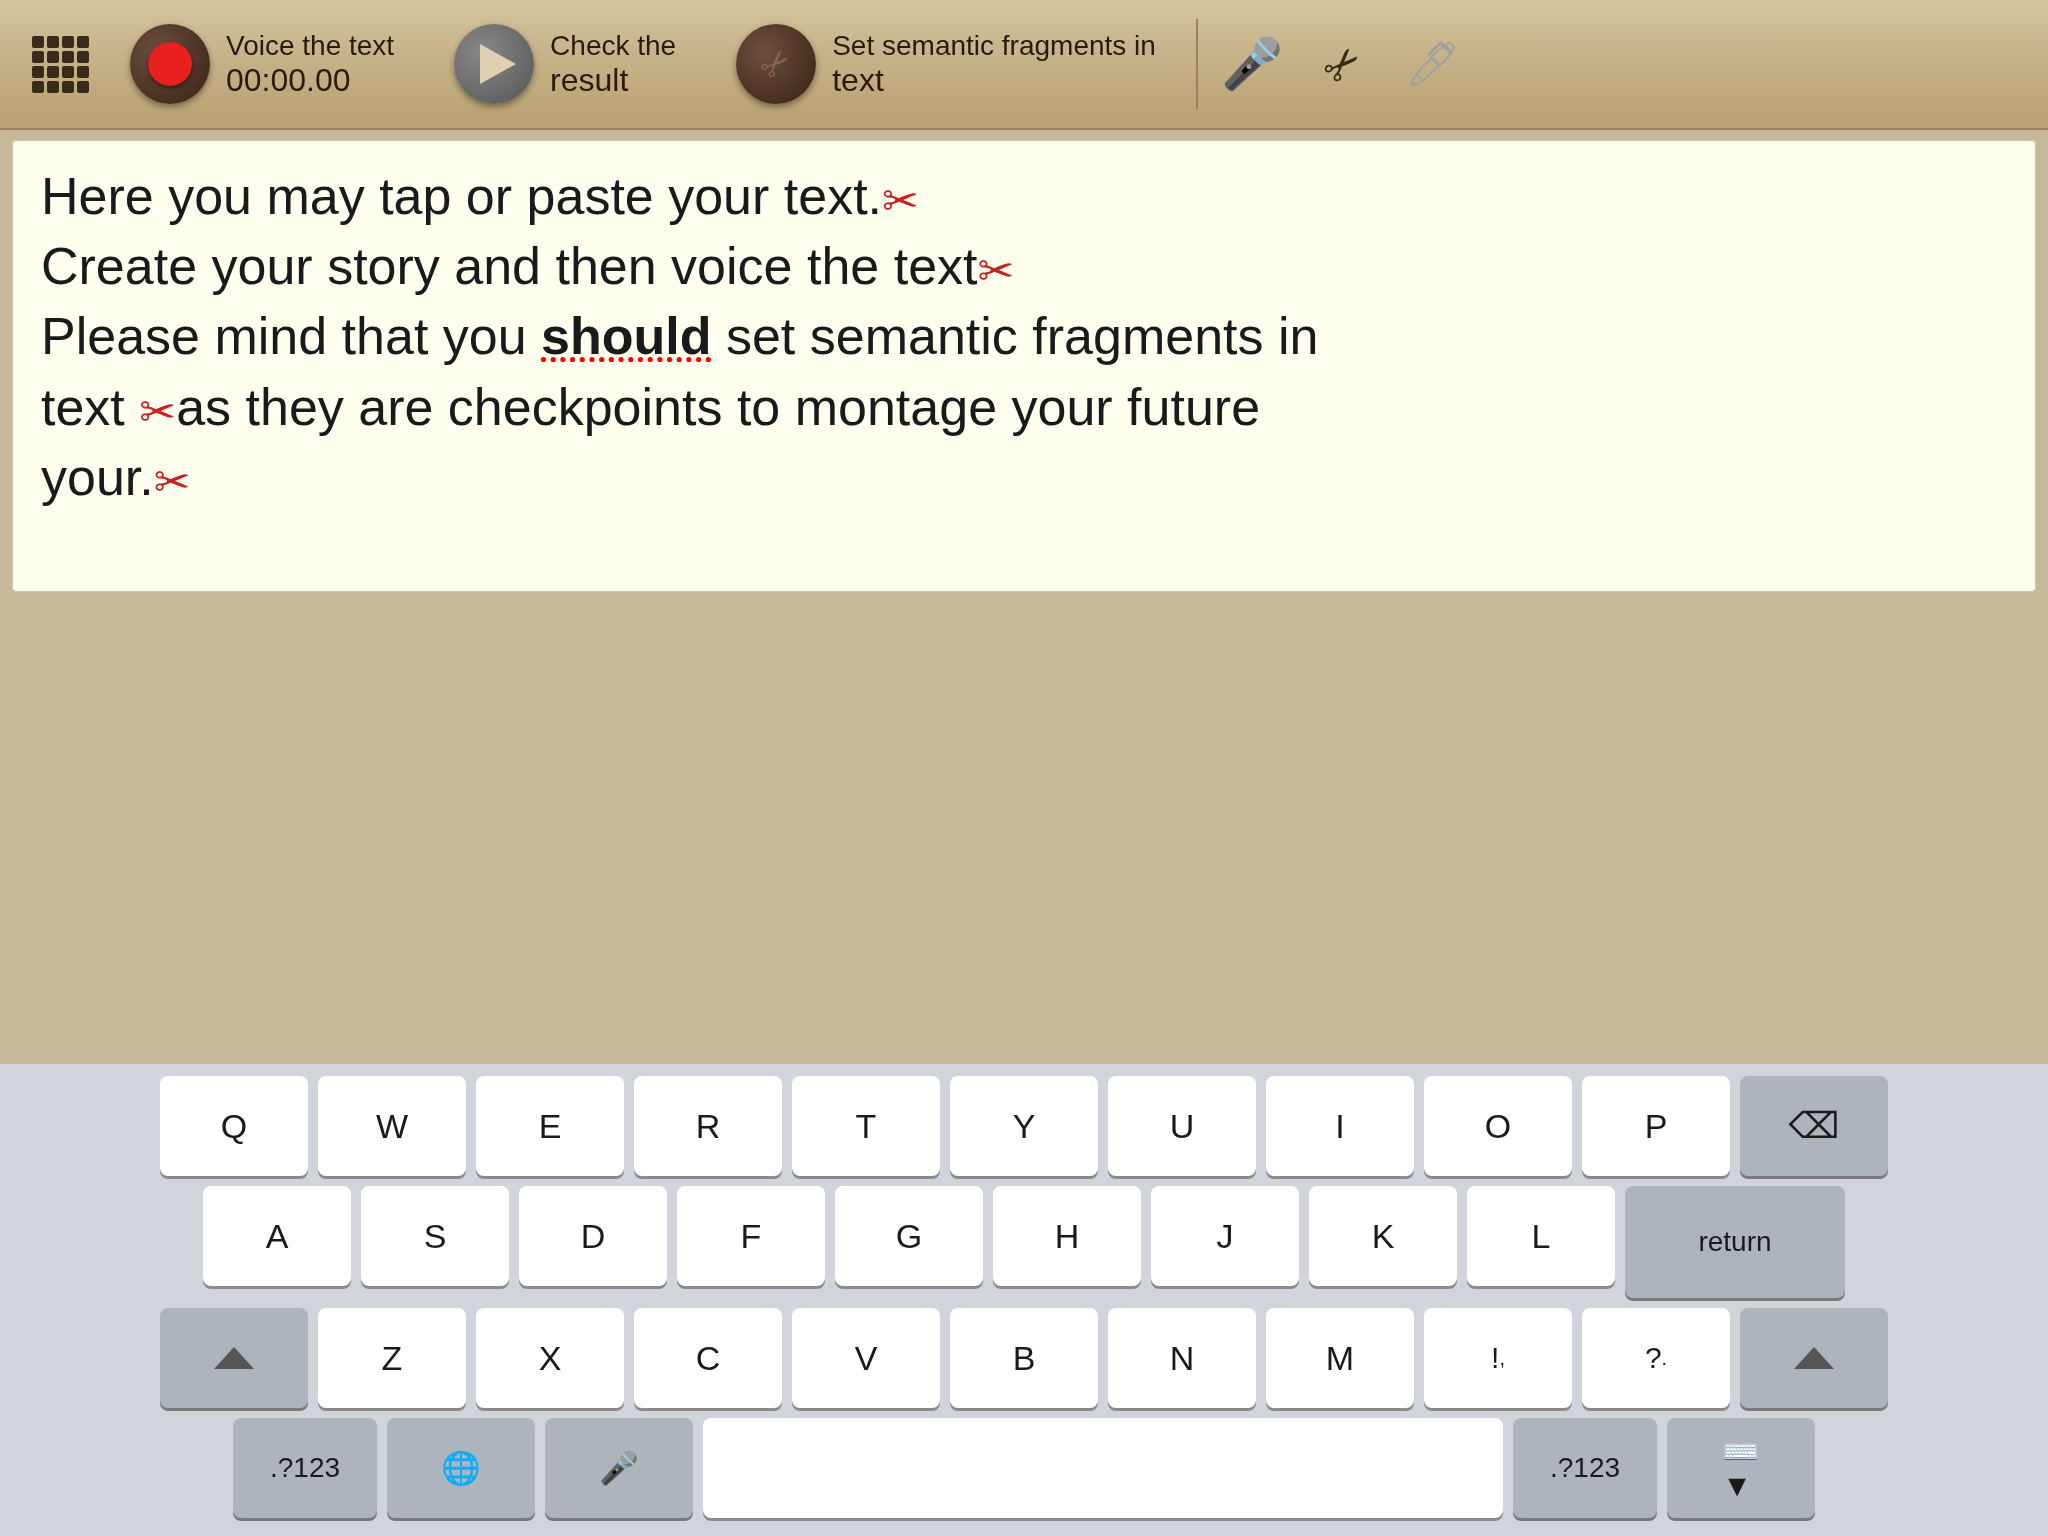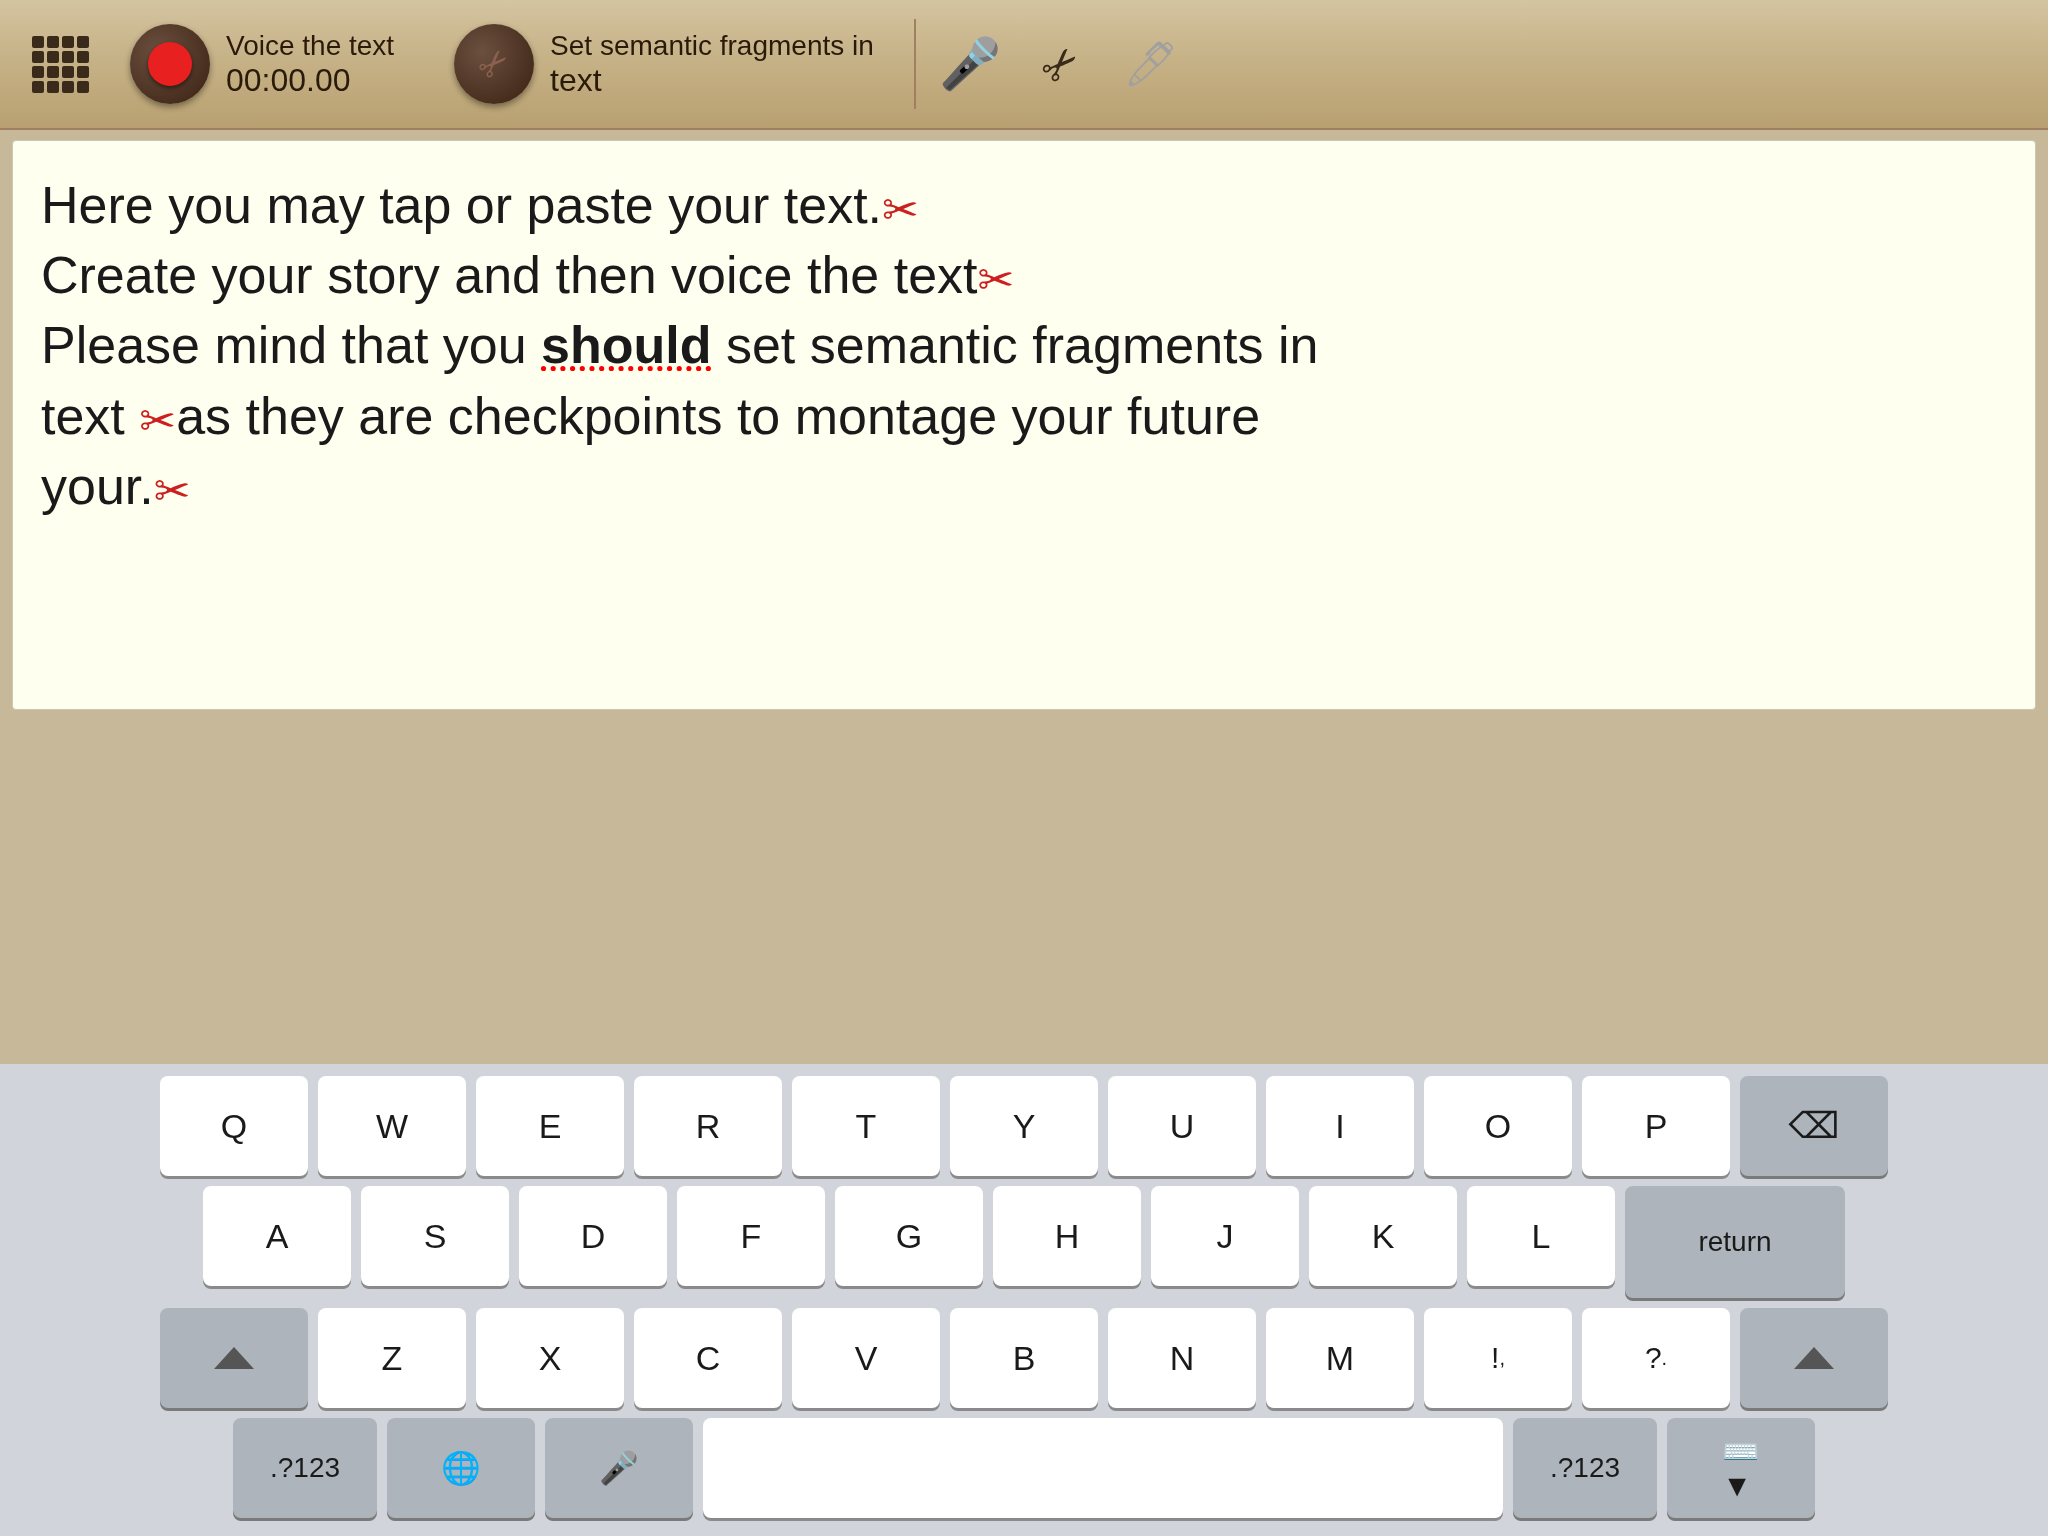--- a/index.html
+++ b/index.html
@@ -138,22 +138,22 @@
       font-size: 44px;
       color: #a0a0a0;
     }
 
     
     #text-area {
       margin: 10px 12px;
       background: #fffff0;
       border: 1px solid #c8c8b0;
       border-radius: 4px;
-      padding: 29px 28px;
-      height: 570px;
+      padding: 20px 28px;
+      height: 452px;
       overflow: hidden;
     }
 
     #text-content {
       font-size: 52px;
       line-height: 1.35;
       color: #1a1a1a;
     }
 
     .scissors-inline {
@@ -306,20 +306,29 @@
   <button class="toolbar-btn">
     <div class="icon-circle dark-brown">
       <div class="record-icon"></div>
     </div>
     <div class="toolbar-label">
       <div class="title">Voice the text</div>
       <div class="subtitle">00:00.00</div>
     </div>
   </button>
 
+  <button class="toolbar-btn">
+    <div class="icon-circle dark-gray">
+      <div class="play-icon"></div>
+    </div>
+    <div class="toolbar-label">
+      <div class="title">Check the</div>
+      <div class="subtitle">result</div>
+    </div>
+  </button>
 
   <button class="toolbar-btn">
     <div class="icon-circle dark-brown">
       <span class="scissors-icon">✂</span>
     </div>
     <div class="toolbar-label">
       <div class="title">Set semantic fragments in</div>
       <div class="subtitle">text</div>
     </div>
   </button>

